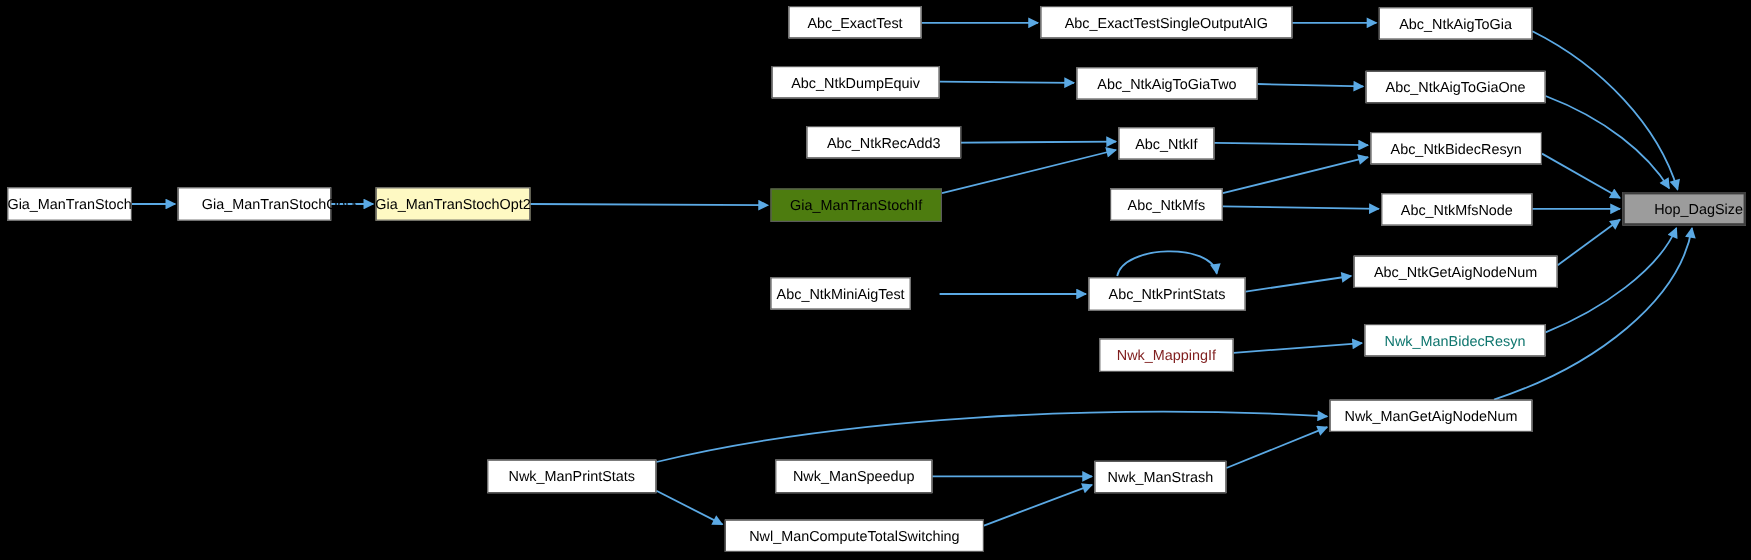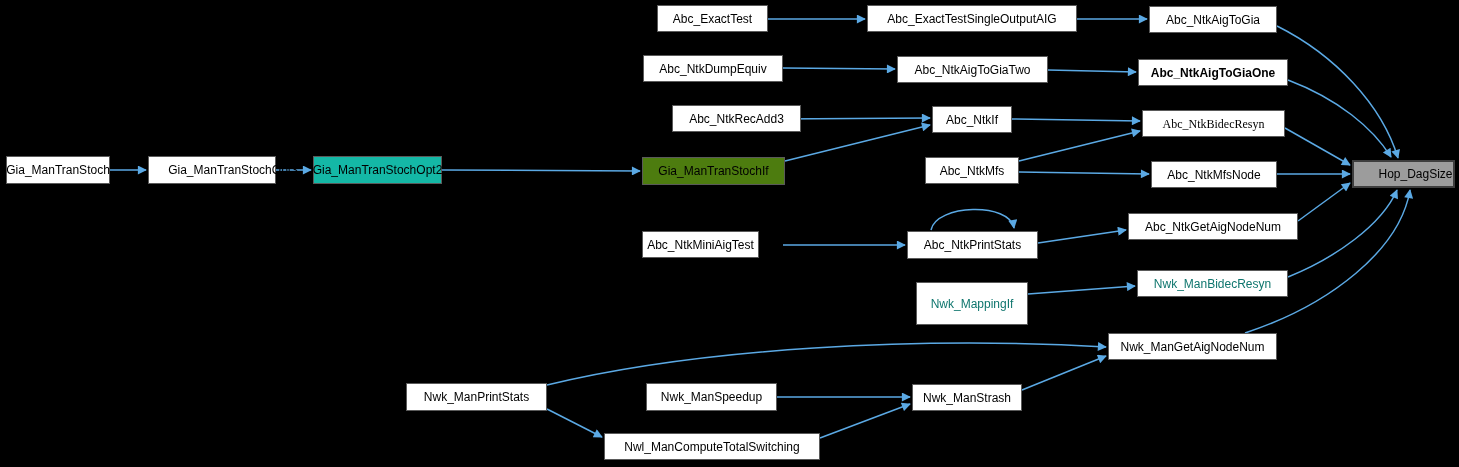--- a/index.html
+++ b/index.html
@@ -86,72 +86,72 @@
         <path d="M1245,333 C1330,305 1400,250 1410,190" fill="none" stroke="#5BA9E4" stroke-width="1.5" marker-end="url(#arrowhead)"></path>
       </g>
   </svg>
   <div id="node-layer">
       <div class="node" style="left: 6px; top: 156px; width: 104px; height: 28px; background: rgb(255, 255, 255); border-color: rgb(90, 90, 90); color: rgb(0, 0, 0);">
         <span>Gia_ManTranStoch</span>
       </div>
       <div class="node" style="left: 148px; top: 156px; width: 128px; height: 28px; background: rgb(255, 255, 255); border-color: rgb(90, 90, 90); color: rgb(0, 0, 0); padding-left: 42px;">
         <span>Gia_ManTranStochOpt3</span>
       </div>
-      <div class="node" style="left: 313px; top: 156px; width: 129px; height: 28px; background: #14b8a6; border-color: rgb(90, 90, 90); color: rgb(0, 0, 0);">
+      <div class="node" style="left: 313px; top: 156px; width: 129px; height: 28px; background: #fef9c3; border-color: rgb(90, 90, 90); color: rgb(0, 0, 0);">
         <span>Gia_ManTranStochOpt2</span>
       </div>
       <div class="node" style="left: 642px; top: 157px; width: 143px; height: 28px; background: #4d7c0f; border-color: rgb(90, 90, 90); color: rgb(0, 0, 0);">
         <span>Gia_ManTranStochIf</span>
       </div>
       <div class="node" style="left: 657px; top: 5px; width: 111px; height: 27px; background: rgb(255, 255, 255); border-color: rgb(90, 90, 90); color: rgb(0, 0, 0);">
         <span>Abc_ExactTest</span>
       </div>
       <div class="node" style="left: 867px; top: 5px; width: 210px; height: 27px; background: rgb(255, 255, 255); border-color: rgb(90, 90, 90); color: rgb(0, 0, 0);">
         <span>Abc_ExactTestSingleOutputAIG</span>
       </div>
       <div class="node" style="left: 1149px; top: 6px; width: 128px; height: 27px; background: rgb(255, 255, 255); border-color: rgb(90, 90, 90); color: rgb(0, 0, 0);">
         <span>Abc_NtkAigToGia</span>
       </div>
       <div class="node" style="left: 643px; top: 55px; width: 140px; height: 27px; background: rgb(255, 255, 255); border-color: rgb(90, 90, 90); color: rgb(0, 0, 0);">
         <span>Abc_NtkDumpEquiv</span>
       </div>
       <div class="node" style="left: 897px; top: 56px; width: 151px; height: 27px; background: rgb(255, 255, 255); border-color: rgb(90, 90, 90); color: rgb(0, 0, 0);">
         <span>Abc_NtkAigToGiaTwo</span>
       </div>
-      <div class="node" style="left: 1138px; top: 59px; width: 150px; height: 27px; background: rgb(255, 255, 255); border-color: rgb(90, 90, 90); color: rgb(0, 0, 0); font-weight: bold;">
+      <div class="node" style="left: 1138px; top: 59px; width: 150px; height: 27px; background: rgb(255, 255, 255); border-color: rgb(90, 90, 90); color: rgb(0, 0, 0);">
         <span>Abc_NtkAigToGiaOne</span>
       </div>
       <div class="node" style="left: 648px; top: 105px; width: 129px; height: 27px; background: rgb(255, 255, 255); border-color: rgb(90, 90, 90); color: rgb(0, 0, 0); margin-left: 24px;">
         <span>Abc_NtkRecAdd3</span>
       </div>
       <div class="node" style="left: 932px; top: 106px; width: 80px; height: 27px; background: rgb(255, 255, 255); border-color: rgb(90, 90, 90); color: rgb(0, 0, 0);">
         <span>Abc_NtkIf</span>
       </div>
-      <div class="node" style="left: 1142px; top: 110px; width: 143px; height: 27px; background: rgb(255, 255, 255); border-color: rgb(90, 90, 90); color: rgb(0, 0, 0); font-family: Liberation Serif, serif;">
+      <div class="node" style="left: 1142px; top: 110px; width: 143px; height: 27px; background: rgb(255, 255, 255); border-color: rgb(90, 90, 90); color: rgb(0, 0, 0);">
         <span>Abc_NtkBidecResyn</span>
       </div>
       <div class="node" style="left: 925px; top: 157px; width: 94px; height: 27px; background: rgb(255, 255, 255); border-color: rgb(90, 90, 90); color: rgb(0, 0, 0);">
         <span>Abc_NtkMfs</span>
       </div>
       <div class="node" style="left: 1151px; top: 161px; width: 126px; height: 27px; background: rgb(255, 255, 255); border-color: rgb(90, 90, 90); color: rgb(0, 0, 0);">
         <span>Abc_NtkMfsNode</span>
       </div>
       <div class="node highlight" style="left: 1352px; top: 160px; width: 103px; height: 28px; background: rgb(156, 156, 156); border-color: rgb(62, 62, 62); color: rgb(0, 0, 0); padding-left: 24px;">
         <span>Hop_DagSize</span>
       </div>
       <div class="node" style="left: 642px; top: 231px; width: 117px; height: 27px; background: rgb(255, 255, 255); border-color: rgb(90, 90, 90); color: rgb(0, 0, 0);">
         <span>Abc_NtkMiniAigTest</span>
       </div>
       <div class="node" style="left: 907px; top: 231px; width: 131px; height: 28px; background: rgb(255, 255, 255); border-color: rgb(90, 90, 90); color: rgb(0, 0, 0);">
         <span>Abc_NtkPrintStats</span>
       </div>
       <div class="node" style="left: 1128px; top: 213px; width: 170px; height: 27px; background: rgb(255, 255, 255); border-color: rgb(90, 90, 90); color: rgb(0, 0, 0);">
         <span>Abc_NtkGetAigNodeNum</span>
       </div>
-      <div class="node" style="left: 916px; top: 282px; width: 112px; height: 43px; background: rgb(255, 255, 255); border-color: rgb(90, 90, 90); color: #0f766e;">
+      <div class="node" style="left: 916px; top: 282px; width: 112px; height: 28px; background: rgb(255, 255, 255); border-color: rgb(90, 90, 90); color: #7f1d1d;">
         <span>Nwk_MappingIf</span>
       </div>
       <div class="node" style="left: 1137px; top: 270px; width: 151px; height: 27px; background: rgb(255, 255, 255); border-color: rgb(90, 90, 90); color: #0f766e;">
         <span>Nwk_ManBidecResyn</span>
       </div>
       <div class="node" style="left: 1108px; top: 333px; width: 169px; height: 27px; background: rgb(255, 255, 255); border-color: rgb(90, 90, 90); color: rgb(0, 0, 0);">
         <span>Nwk_ManGetAigNodeNum</span>
       </div>
       <div class="node" style="left: 406px; top: 383px; width: 141px; height: 28px; background: rgb(255, 255, 255); border-color: rgb(90, 90, 90); color: rgb(0, 0, 0);">
         <span>Nwk_ManPrintStats</span>

